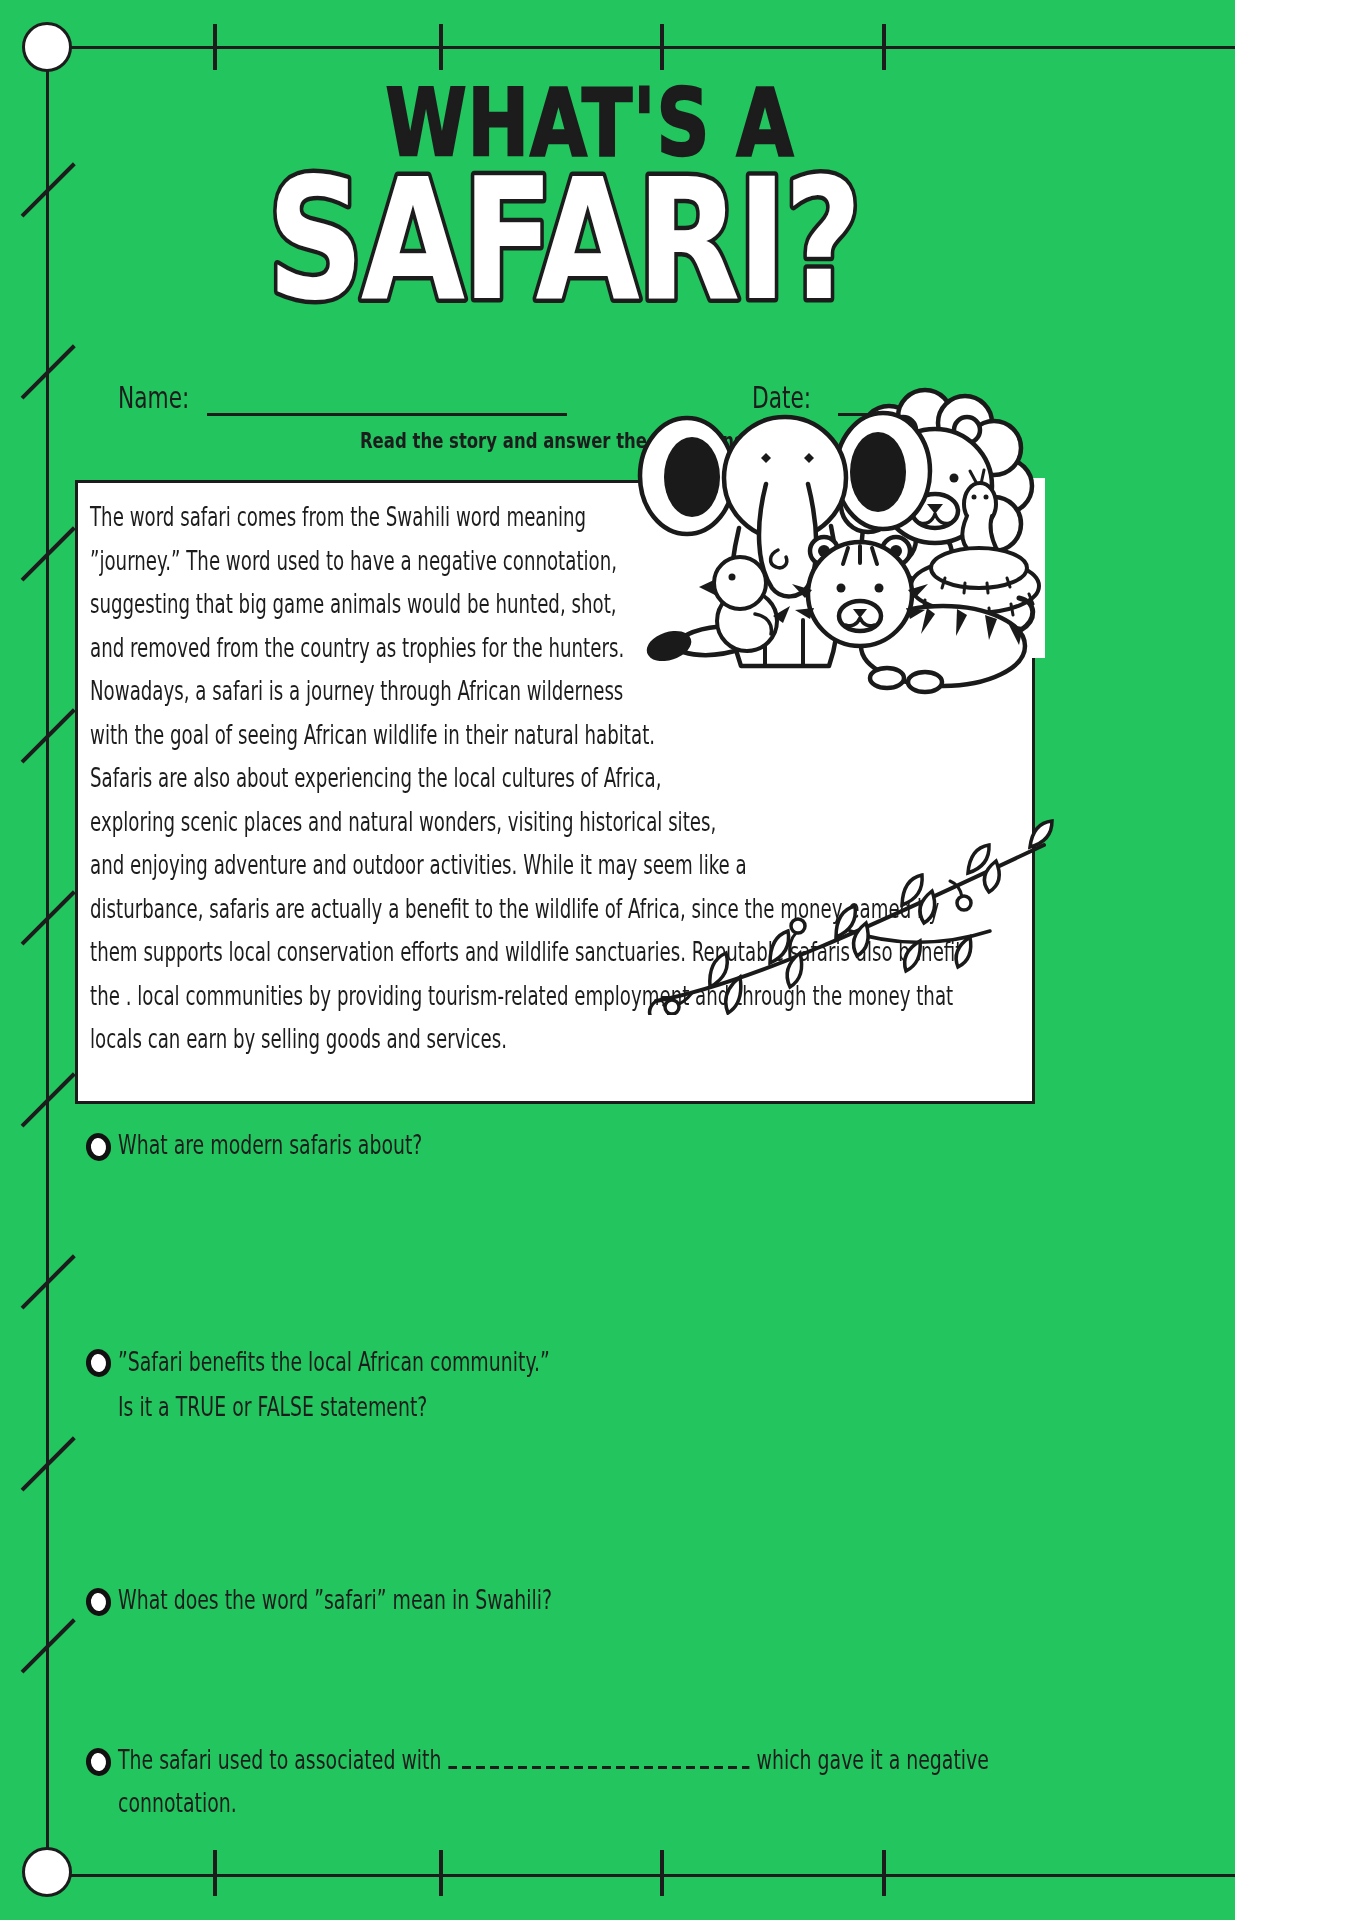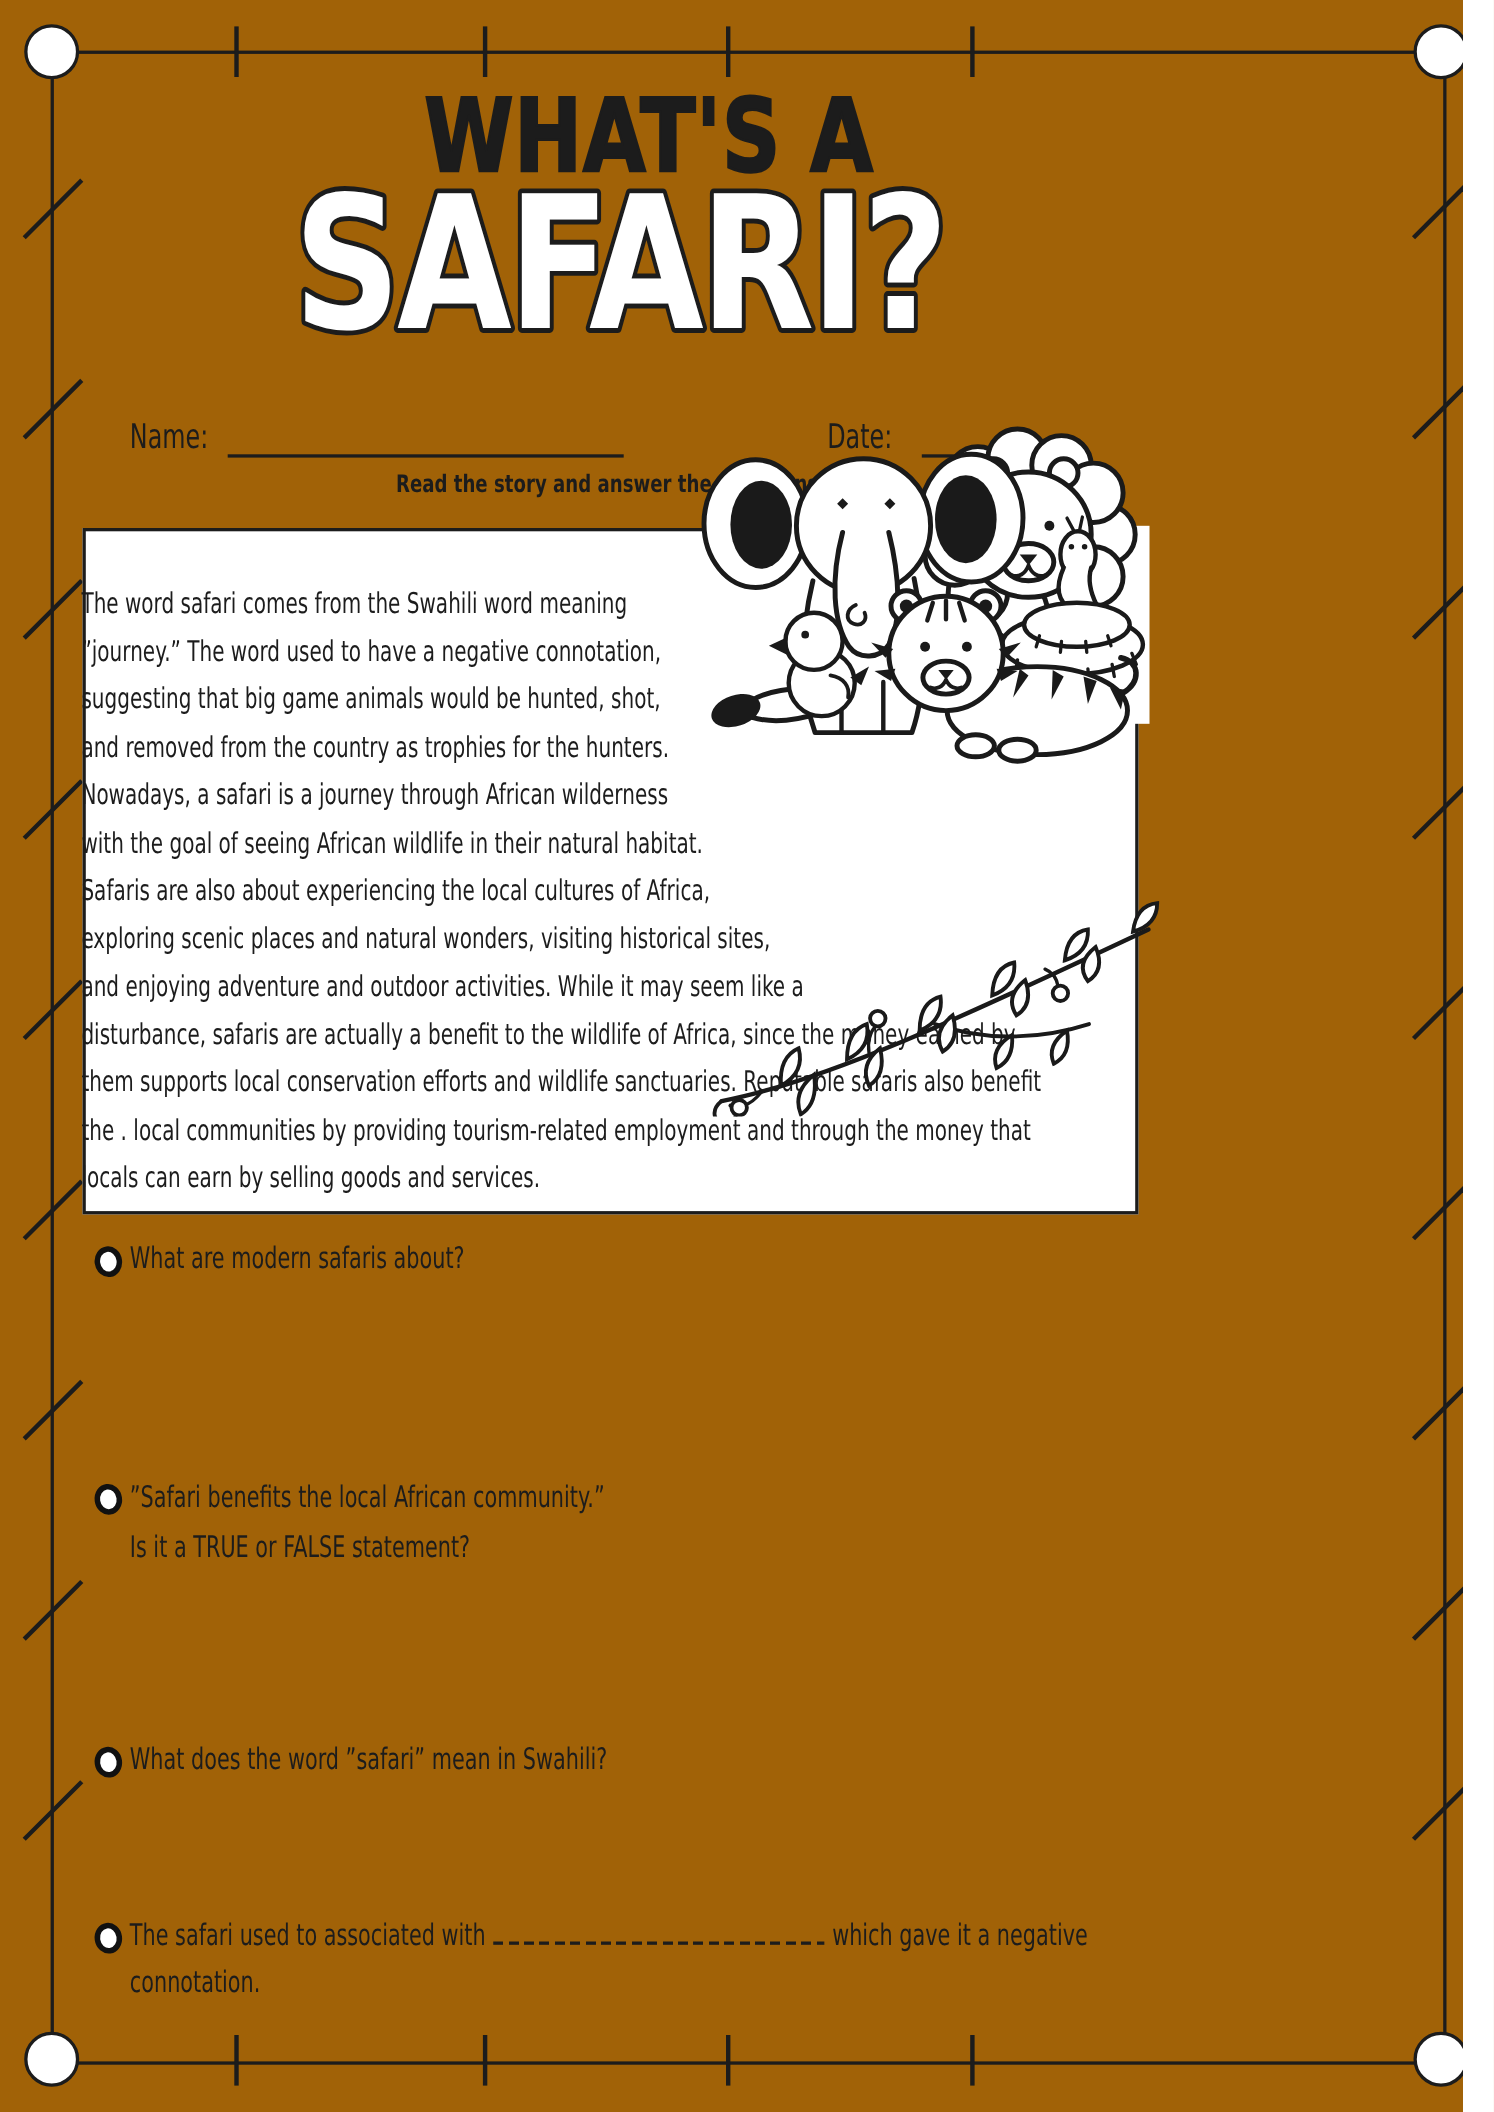--- a/index.html
+++ b/index.html
@@ -1,16 +1,16 @@
 <!DOCTYPE html>
 <html><head>
 <meta charset="utf-8">
 <style>
   html,body{margin:0;padding:0;background:#fff;}
-  .page{position:relative;width:1330px;height:1920px;background:#a16207;overflow:hidden;
+  .page{position:relative;width:1235px;height:1920px;background:#22c55e;overflow:hidden;
         font-family:"DejaVu Sans",sans-serif;color:#1c1c1c;}
   .abs{position:absolute;}
   
   .frame{position:absolute;left:46px;top:46px;width:1263px;height:1825px;border:3px solid #1c1c1c;}
   .corner{position:absolute;width:44px;height:44px;border:3.5px solid #1c1c1c;border-radius:50%;background:#fff;}
   .tick{position:absolute;width:3.5px;height:46px;background:#1c1c1c;}
   .slash{position:absolute;width:74px;height:3.5px;background:#1c1c1c;transform:rotate(-45deg);}
   
   .txt{white-space:nowrap;transform:scaleX(.70);transform-origin:0 50%;}
   .txt-c{white-space:nowrap;transform:scaleX(.75);transform-origin:50% 50%;text-align:center;}
@@ -72,21 +72,21 @@
   </svg>
 
   <div class="abs txt label" style="left:118px;top:381px;">Name:</div>
   <div class="abs wline" style="left:207px;top:413px;width:360px;"></div>
   <div class="abs txt label" style="left:752px;top:381px;">Date:</div>
   <div class="abs wline" style="left:838px;top:413px;width:124px;"></div>
 
   <div class="abs txt-c instruction" style="left:75px;top:428px;width:960px;">Read the story and answer the questions.</div>
 
   <div class="story-box"></div>
-  <div class="abs" style="left:74px;top:496px;margin-top:32px;">
+  <div class="abs" style="left:90px;top:496px;">
     <div class="txt story-line">The word safari comes from the Swahili word meaning</div>
     <div class="txt story-line">”journey.” The word used to have a negative connotation,</div>
     <div class="txt story-line">suggesting that big game animals would be hunted, shot,</div>
     <div class="txt story-line">and removed from the country as trophies for the hunters.</div>
     <div class="txt story-line">Nowadays, a safari is a journey through African wilderness</div>
     <div class="txt story-line">with the goal of seeing African wildlife in their natural habitat.</div>
     <div class="txt story-line">Safaris are also about experiencing the local cultures of Africa,</div>
     <div class="txt story-line">exploring scenic places and natural wonders, visiting historical sites,</div>
     <div class="txt story-line">and enjoying adventure and outdoor activities. While it may seem like a</div>
     <div class="txt story-line">disturbance, safaris are actually a benefit to the wildlife of Africa, since the money eamed by</div>

